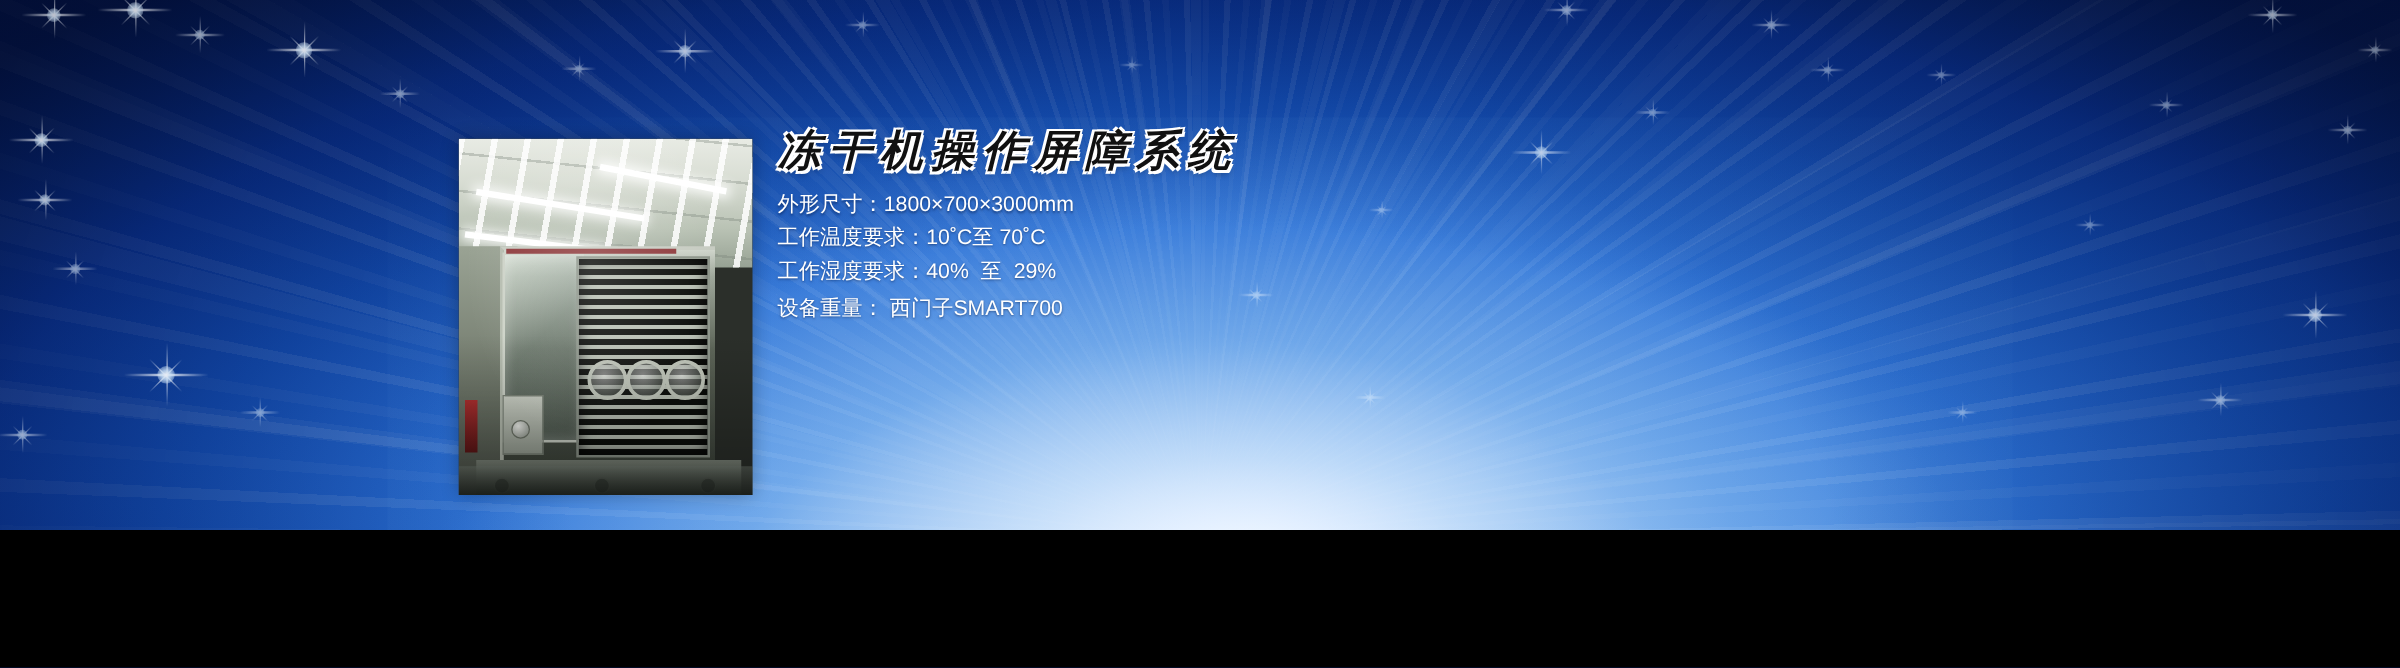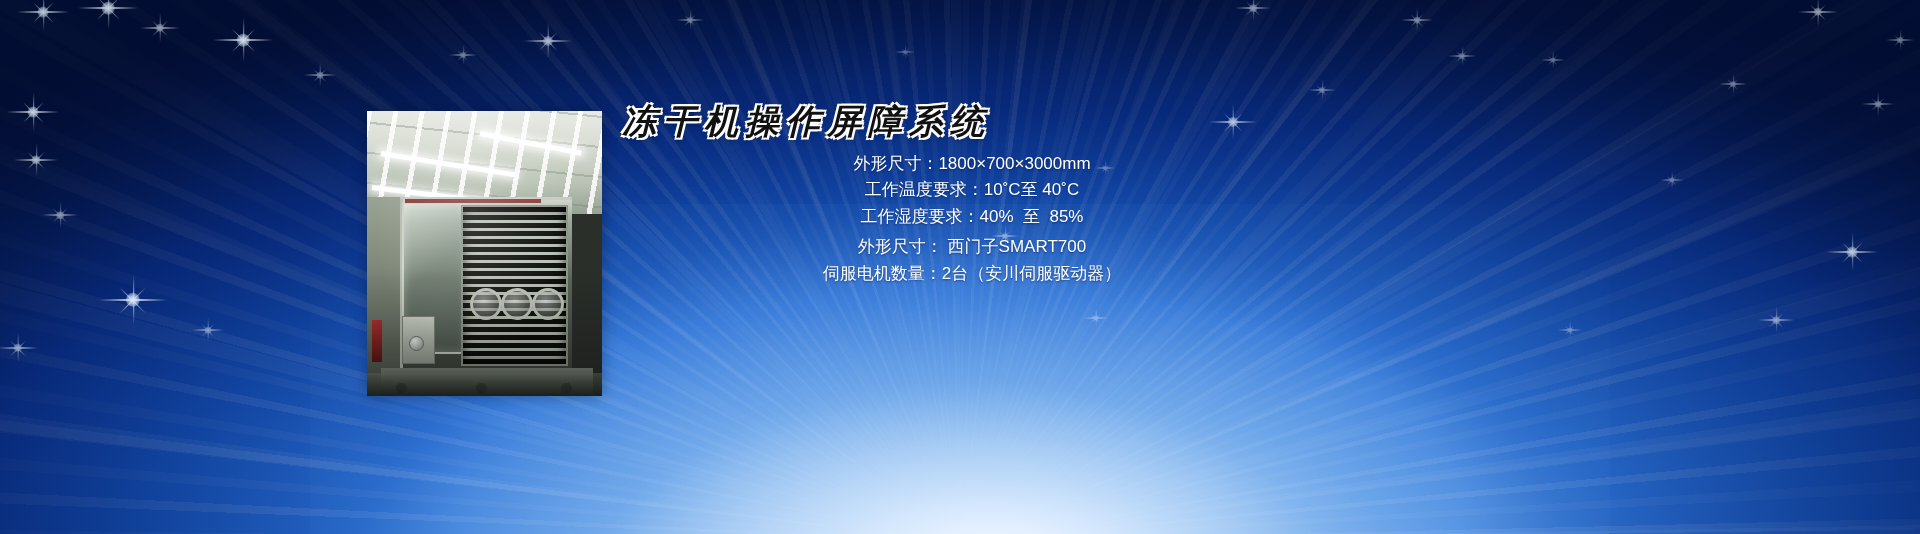--- a/index.html
+++ b/index.html
@@ -3,21 +3,21 @@
 <meta charset="utf-8">
 <style>
   html, body {
     margin: 0;
     padding: 0;
     background: #000;
   }
   #banner {
     position: relative;
     width: 1920px;
-    height: 534px;
+    height: 424px;
     overflow: hidden;
     font-family: "Liberation Sans", "DejaVu Sans", sans-serif;
   }
 
   
   .bg-base {
     position: absolute; inset: 0;
     background:
       radial-gradient(ellipse 1500px 620px at 52% 104%,
         #ffffff 0%,
@@ -231,21 +231,20 @@
     white-space: nowrap;
     margin: 0 0 11px 0;
     line-height: 1.05;
   }
   .spec {
     color: #ffffff;
     font-size: 17px;
     line-height: 26.5px;
     white-space: pre;
     text-shadow: 0 1px 2px rgba(0,20,60,0.55);
-    text-align: center;
   }
   .spec-gap { height: 4px; }
 </style>
 </head>
 <body>
 
 <div id="banner">
 
   <div class="bg-base"></div>
   <div class="bg-rays"></div>
@@ -500,20 +499,19 @@
     <div class="wheel" style="left:12%;"></div>
     <div class="wheel" style="left:46%;"></div>
     <div class="wheel" style="left:82%;"></div>
     <div class="floor"></div>
     <div class="shade"></div>
   </div>
 
   <div class="textblock">
     <div class="title">冻干机操作屏障系统</div>
     <div class="spec">外形尺寸：1800×700×3000mm</div>
-    <div class="spec">工作温度要求：10˚C至 40˚C</div>
-    <div class="spec">工作湿度要求：40%  至  85%</div>
+    <div class="spec">工作温度要求：10˚C至 70˚C</div>
+    <div class="spec">工作湿度要求：40%  至  29%</div>
     <div class="spec-gap"></div>
-    <div class="spec">外形尺寸： 西门子SMART700</div>
-    <div class="spec">伺服电机数量：2台（安川伺服驱动器）</div>
+    <div class="spec">设备重量： 西门子SMART700</div>
   </div>
 
 </div>
 
 </body></html>

